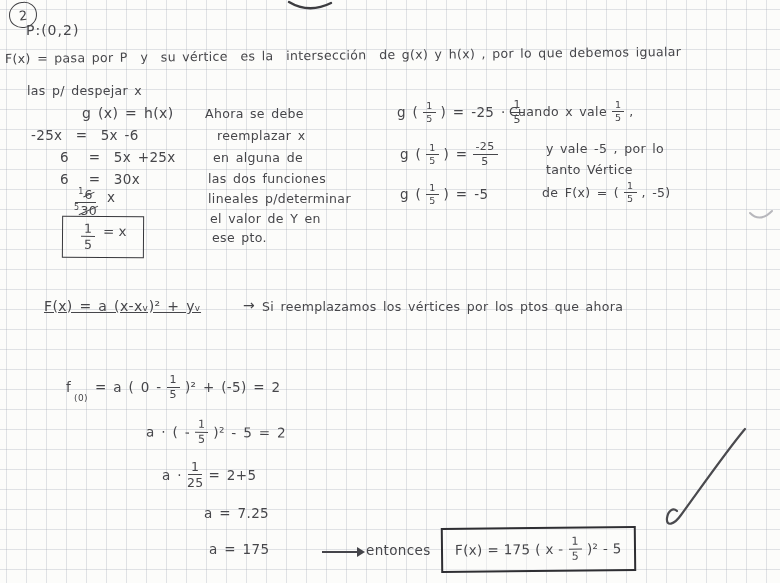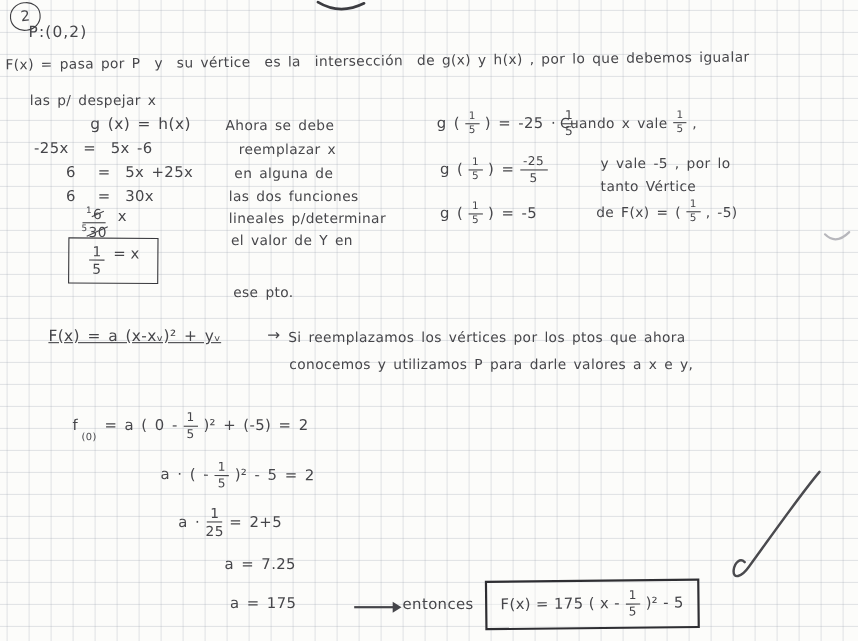--- a/index.html
+++ b/index.html
@@ -88,21 +88,21 @@
     </span>
     <span class="raised">= x</span>
   </div>
 
   <div class="hw f12" style="left:205px;top:106px;">Ahora se debe</div>
   <div class="hw f12" style="left:217px;top:128px;">reemplazar x</div>
   <div class="hw f12" style="left:213px;top:150px;text-align:right;">en alguna de</div>
   <div class="hw f12" style="left:208px;top:171px;">las dos funciones</div>
   <div class="hw f12" style="left:208px;top:191px;">lineales p/determinar</div>
   <div class="hw f12" style="left:210px;top:211px;">el valor de Y en</div>
-  <div class="hw f12" style="left:212px;top:230px;margin-top:28px;">ese pto.</div>
+  <div class="hw f12" style="left:212px;top:230px;">ese pto.</div>
 
   <div class="eq f13" style="left:397px;top:99px;">
     <span>g (</span>
     <span class="frac small"><span class="num">1</span><span class="den">5</span></span>
     <span>) = -25 ·</span>
     <span class="frac"><span class="num">1</span><span class="den">5</span></span>
   </div>
   <div class="eq f13" style="left:400px;top:141px;">
     <span>g (</span>
     <span class="frac small"><span class="num">1</span><span class="den">5</span></span>
@@ -124,21 +124,20 @@
   <div class="hw f12" style="left:546px;top:162px;">tanto Vértice</div>
   <div class="eq f12" style="left:542px;top:181px;">
     <span>de F(x) = (</span>
     <span class="frac small"><span class="num">1</span><span class="den">5</span></span>
     <span>, -5)</span>
   </div>
 
   <div class="hw f14" style="left:44px;top:298px;text-decoration:underline;">F(x) = a (x-xᵥ)² + yᵥ</div>
   <div class="hw f14" style="left:243px;top:297px;">→</div>
   <div class="hw f12" style="left:262px;top:299px;">Si reemplazamos los vértices por los ptos que ahora</div>
-  <div class="hw f12" style="left:263px;top:323px;">conocemos y utilizamos P para darle valores a x e y,</div>
 
   <div class="eq f13" style="left:66px;top:374px;">
     <span>f</span>
     <span class="sub">(0)</span>
     <span>= a ( 0 -</span>
     <span class="frac"><span class="num">1</span><span class="den">5</span></span>
     <span>)² + (-5) = 2</span>
   </div>
   <div class="eq f13 lift2" style="left:146px;top:419px;">
     <span>a · ( -</span>

